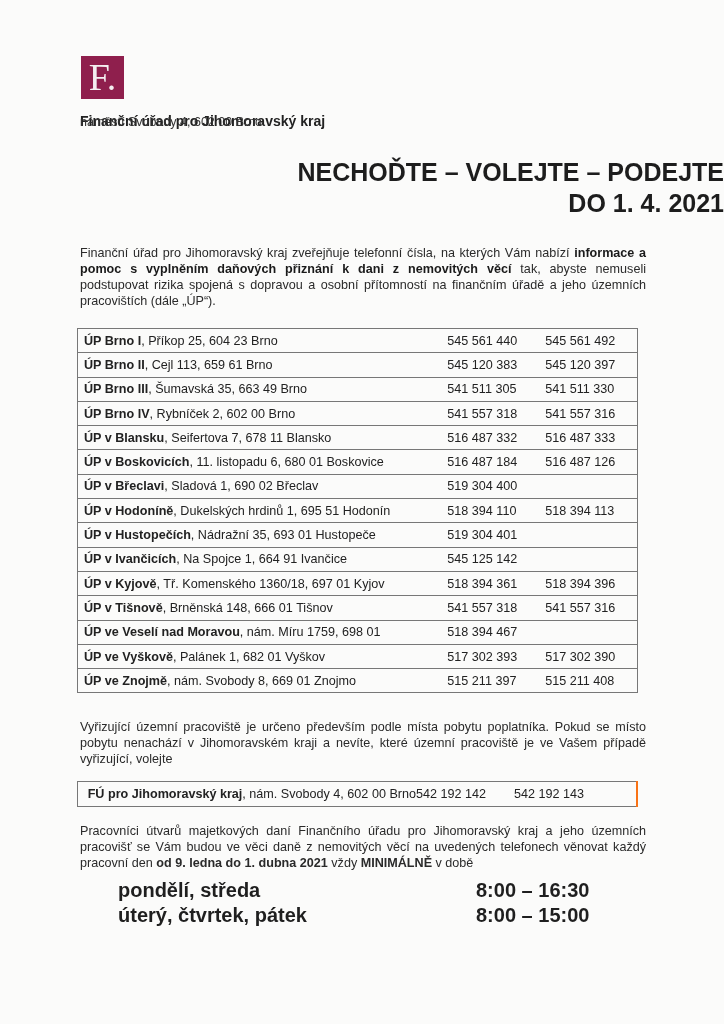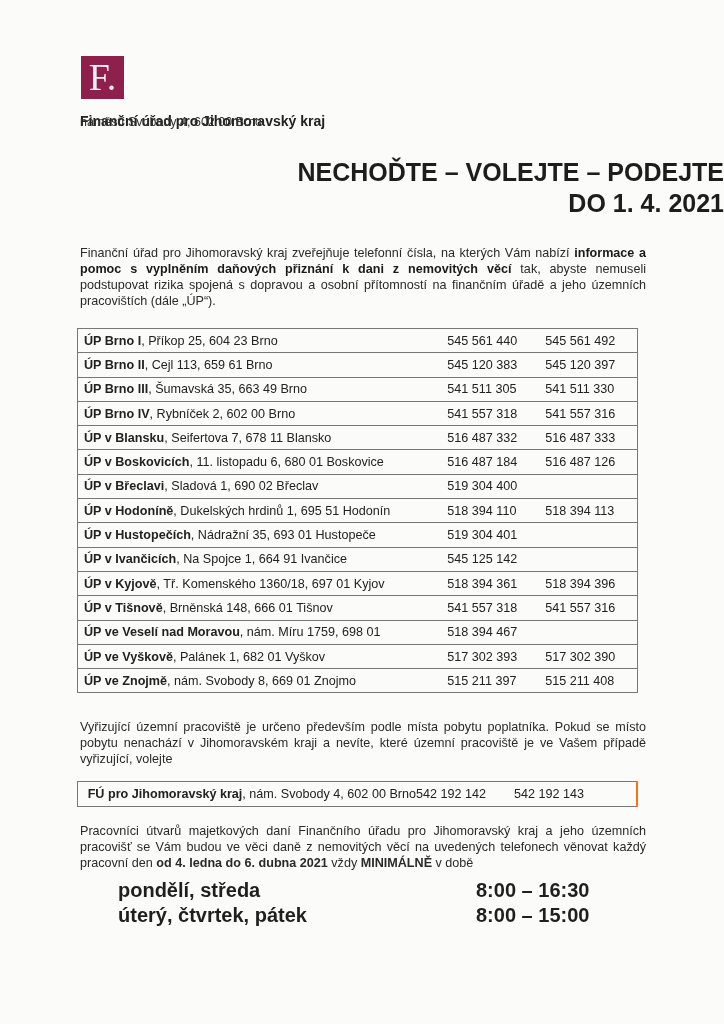--- a/index.html
+++ b/index.html
@@ -157,21 +157,21 @@
 <table class="main-office">
   <tbody>
       <tr>
     <td><b>FÚ pro Jihomoravský kraj</b><span>, nám. Svobody 4, 602 00 Brno</span></td>
     <td class="ph1">542 192 142</td>
     <td>542 192 143</td>
   </tr>
 </tbody>
   </table>
 
-<div class="note2"><span>Pracovníci útvarů majetkových daní Finančního úřadu pro Jihomoravský kraj a jeho územních pracovišť se Vám budou ve věci daně z nemovitých věcí na uvedených telefonech věnovat každý pracovní den </span><b>od 4. ledna do 6. dubna 2021</b><span> vždy </span><b>MINIMÁLNĚ</b><span> v době</span></div>
+<div class="note2"><span>Pracovníci útvarů majetkových daní Finančního úřadu pro Jihomoravský kraj a jeho územních pracovišť se Vám budou ve věci daně z nemovitých věcí na uvedených telefonech věnovat každý pracovní den </span><b>od 9. ledna do 1. dubna 2021</b><span> vždy </span><b>MINIMÁLNĚ</b><span> v době</span></div>
 
 <div class="hours">
   <div class="hours-row">
     <span class="hours-day">pondělí, středa</span>
     <span>8:00 – 16:30</span>
   </div>
   <div class="hours-row">
     <span class="hours-day">úterý, čtvrtek, pátek</span>
     <span>8:00 – 15:00</span>
   </div>

